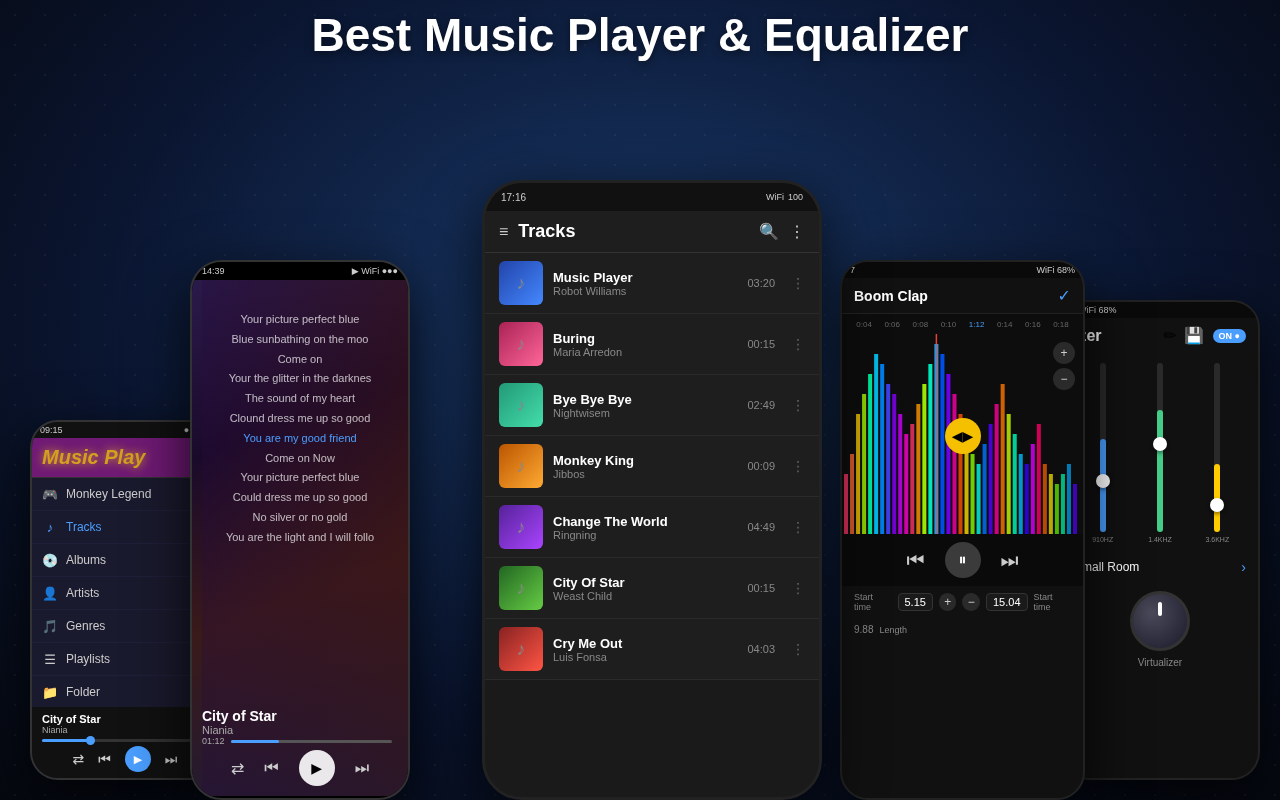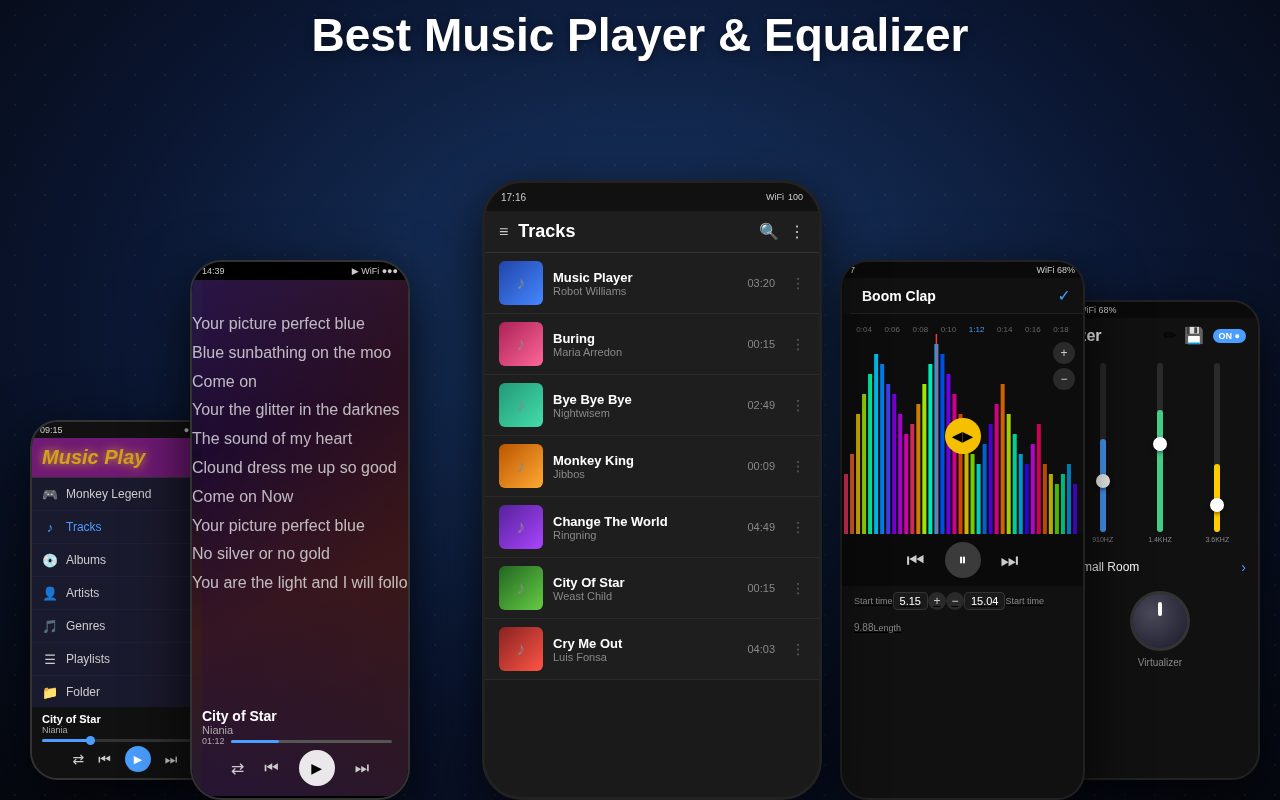--- a/index.html
+++ b/index.html
@@ -215,22 +215,23 @@
       right: -10px;
       top: 0;
       bottom: 0;
       width: 100%;
       background: linear-gradient(to right, rgba(40,10,60,0.3), rgba(60,20,20,0.5));
     }
     .phone-lyrics .lyrics-text {
       position: absolute;
       top: 30px;
       left: 0; right: 0;
+      text-align: center;
       color: rgba(255,255,255,0.7);
-      font-size: 16px;
+      font-size: 11px;
       line-height: 1.8;
     }
     .phone-lyrics .lyrics-text .highlight {
       color: #4a9eff;
     }
     .phone-lyrics .song-info {
       position: absolute;
       bottom: 60px;
       left: 10px;
     }
@@ -412,36 +413,35 @@
       padding: 3px 8px;
       display: flex;
       justify-content: space-between;
     }
     .phone-wave .wave-header {
       padding: 8px 12px;
       display: flex;
       align-items: center;
       justify-content: space-between;
       border-bottom: 1px solid #222;
-      margin-left: 8px;
     }
     .phone-wave .wave-header .song-name {
       color: #fff;
       font-size: 14px;
       font-weight: bold;
     }
     .phone-wave .wave-header .check {
       color: #4a9eff;
       font-size: 16px;
     }
     .phone-wave .waveform-timeline {
       background: #0d0d0d;
       height: 20px;
       display: flex;
-      align-items: flex-end;
+      align-items: center;
       padding: 0 8px;
     }
     .phone-wave .waveform-timeline span {
       color: #666;
       font-size: 8px;
       flex: 1;
       text-align: center;
     }
     .phone-wave .waveform-timeline .active-time {
       color: #4a9eff;
@@ -507,21 +507,21 @@
     }
     .phone-wave .transport-bar .ctrl {
       color: #ccc;
       font-size: 20px;
     }
     .phone-wave .time-section {
       background: #111;
       padding: 6px 12px;
       display: flex;
       align-items: center;
-      text-decoration: underline;
+      gap: 6px;
     }
     .phone-wave .time-section .time-box {
       background: #1a1a1a;
       border: 1px solid #333;
       border-radius: 4px;
       padding: 2px 6px;
       color: #fff;
       font-size: 11px;
     }
     .phone-wave .time-section .plus-btn, .phone-wave .time-section .minus-btn {
@@ -762,22 +762,24 @@
     </div>
     <div class="lyrics-bg">
       <div class="person-silhouette"></div>
       <div class="lyrics-text">
         <div>Your picture perfect blue</div>
         <div>Blue sunbathing on the moo</div>
         <div>Come on</div>
         <div>Your the glitter in the darknes</div>
         <div>The sound of my heart</div>
         <div>Clound dress me up so good</div>
+        <div class="highlight">You are my good friend</div>
         <div>Come on  Now</div>
         <div>Your picture perfect blue</div>
+        <div>Could dress me up so good</div>
         <div>No silver or no gold</div>
         <div>You are the light and I will follo</div>
       </div>
       <div class="song-info">
         <div class="song-title">City of Star</div>
         <div class="song-artist">Niania</div>
       </div>
       <div class="time-bar">
         <span>01:12</span>
         <div style="flex:1; height:3px; background:#555; border-radius:2px; margin: 0 6px; align-self:center; position:relative;">

